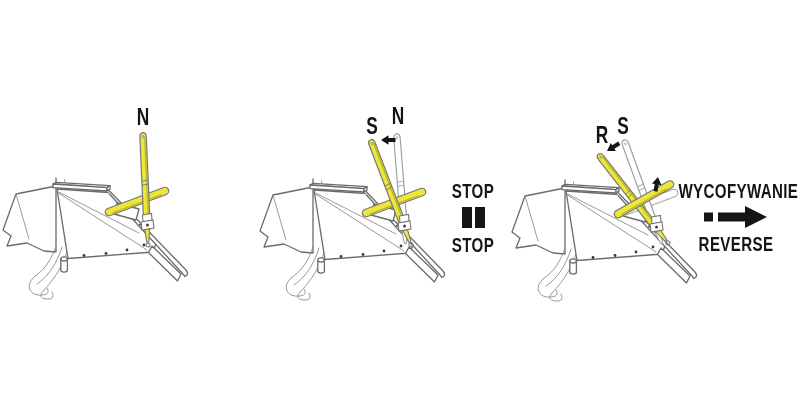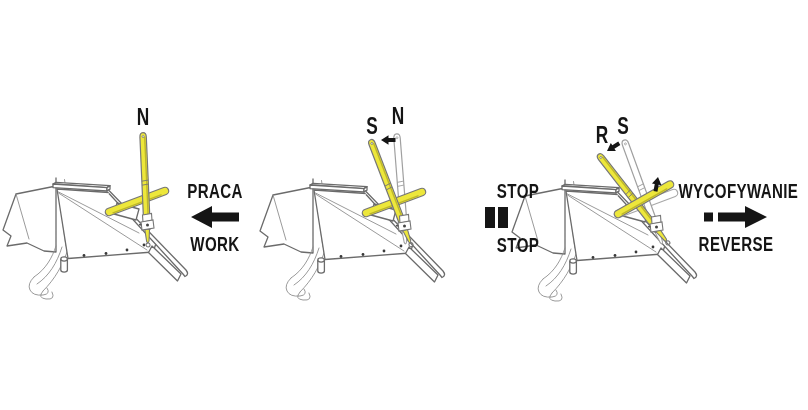--- a/index.html
+++ b/index.html
@@ -136,29 +136,22 @@
       <use href="#m-arrow" transform="translate(658,177) rotate(100)"></use>
     </g>
   </svg>
 
   <div class="pos-label" style="left:143px;top:117px;">N</div>
   <div class="pos-label" style="left:372px;top:126px;">S</div>
   <div class="pos-label" style="left:398px;top:116px;">N</div>
   <div class="pos-label" style="left:602px;top:135px;">R</div>
   <div class="pos-label" style="left:623px;top:126px;">S</div>
 
-  <div class="caption" style="left:155px;top:181px;width:120px;">
-    <span class="cap-word">PRACA</span>
-    <svg class="cap-icon" width="50" height="24" viewBox="0 0 50 24">
-      <polygon fill="#151515" points="1,12 22,1 22,7.5 49,7.5 49,16.5 22,16.5 22,23"></polygon>
-    </svg>
-    <span class="cap-word second">WORK</span>
-  </div>
 
-  <div class="caption" style="left:436px;top:181px;width:120px;text-align:right;">
+  <div class="caption" style="left:413px;top:181px;width:120px;">
     <span class="cap-word">STOP</span>
     <svg class="cap-icon pause" width="23" height="21" viewBox="0 0 23 21">
       <rect fill="#151515" x="0" y="0" width="10" height="21"></rect>
       <rect fill="#151515" x="13" y="0" width="10" height="21"></rect>
     </svg>
     <span class="cap-word second-stop">STOP</span>
   </div>
 
   <div class="caption" style="left:656px;top:181px;width:160px;">
     <span class="cap-word">WYCOFYWANIE</span>

